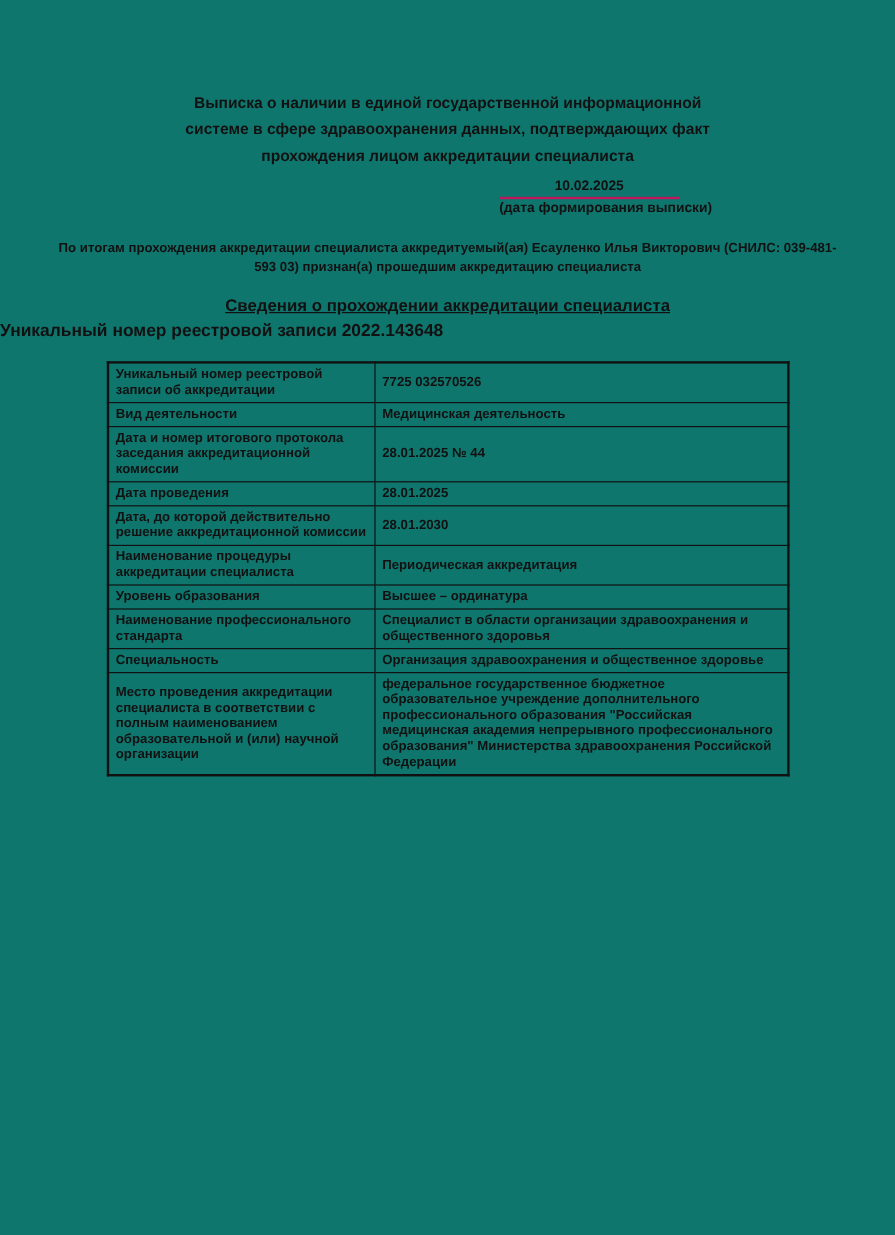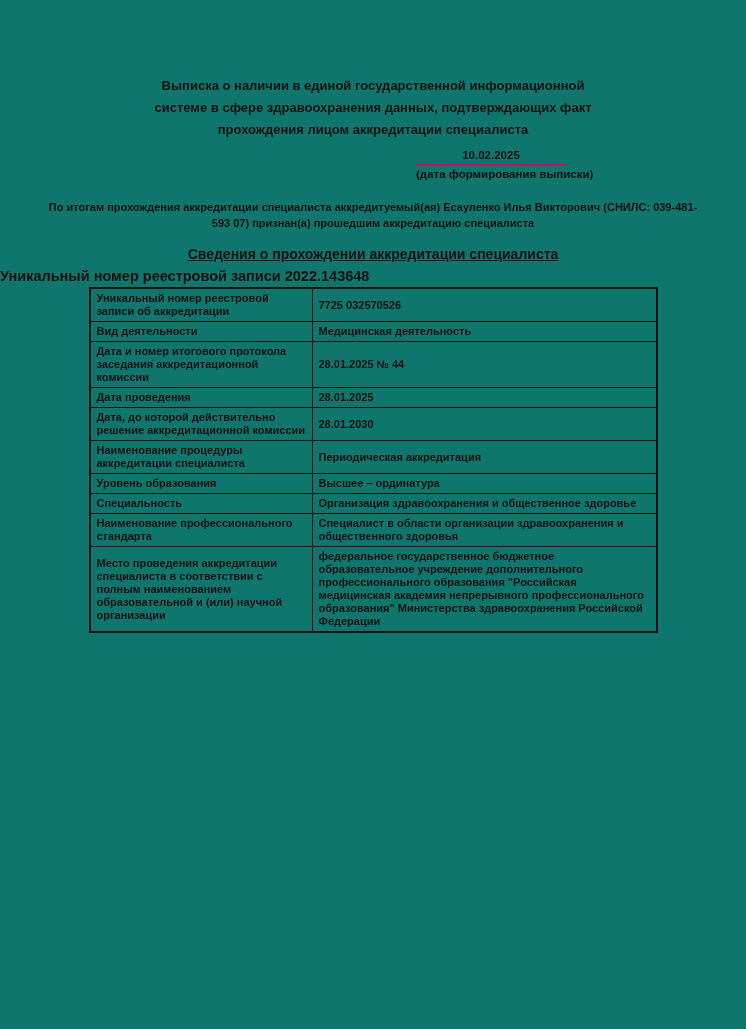--- a/index.html
+++ b/index.html
@@ -60,21 +60,21 @@
     text-decoration: underline;
   }
   .registry-heading {
     margin-top: 7px;
     text-align: left;
     font-size: 14.5px;
     line-height: 17px;
   }
   table.acc-table {
     width: 565px;
-    margin: 2px auto 0 auto;
+    margin: 16px auto 0 auto;
     border-collapse: collapse;
     border: 2px solid #111111;
     font-size: 11px;
     line-height: 13px;
     table-layout: fixed;
   }
   table.acc-table td {
     border: 1.5px solid #111111;
     padding: 3px 6px;
     vertical-align: middle;
@@ -94,21 +94,21 @@
     <div>прохождения лицом аккредитации специалиста</div>
   </div>
 
   <div class="date-block">
     <span class="date-value">10.02.2025</span>
     <span class="date-caption">(дата формирования выписки)</span>
   </div>
 
   <div class="intro">
     <div>По итогам прохождения аккредитации специалиста аккредитуемый(ая) Есауленко Илья Викторович (СНИЛС: 039-481-</div>
-    <div>593 07) признан(а) прошедшим аккредитацию специалиста</div>
+    <div>593 03) признан(а) прошедшим аккредитацию специалиста</div>
   </div>
 
   <div class="section-heading">Сведения о прохождении аккредитации специалиста</div>
 
   <div class="registry-heading">Уникальный номер реестровой записи 2022.143648</div>
 
   <table class="acc-table">
     <tbody>
       <tr>
         <td class="label-cell">Уникальный номер реестровой записи об аккредитации</td>
@@ -132,26 +132,26 @@
       </tr>
       <tr>
         <td class="label-cell">Наименование процедуры аккредитации специалиста</td>
         <td class="value-cell">Периодическая аккредитация</td>
       </tr>
       <tr>
         <td class="label-cell">Уровень образования</td>
         <td class="value-cell">Высшее – ординатура</td>
       </tr>
       <tr>
+        <td class="label-cell">Наименование профессионального стандарта</td>
+        <td class="value-cell">Специалист в области организации здравоохранения и общественного здоровья</td>
+      </tr>
+      <tr>
         <td class="label-cell">Специальность</td>
         <td class="value-cell">Организация здравоохранения и общественное здоровье</td>
-      </tr>
-      <tr>
-        <td class="label-cell">Наименование профессионального стандарта</td>
-        <td class="value-cell">Специалист в области организации здравоохранения и общественного здоровья</td>
       </tr>
       <tr>
         <td class="label-cell">Место проведения аккредитации специалиста в соответствии с полным наименованием образовательной и (или) научной организации</td>
         <td class="value-cell">федеральное государственное бюджетное образовательное учреждение дополнительного профессионального образования "Российская медицинская академия непрерывного профессионального образования" Министерства здравоохранения Российской Федерации</td>
       </tr>
     </tbody>
   </table>
 
 </div>
 

